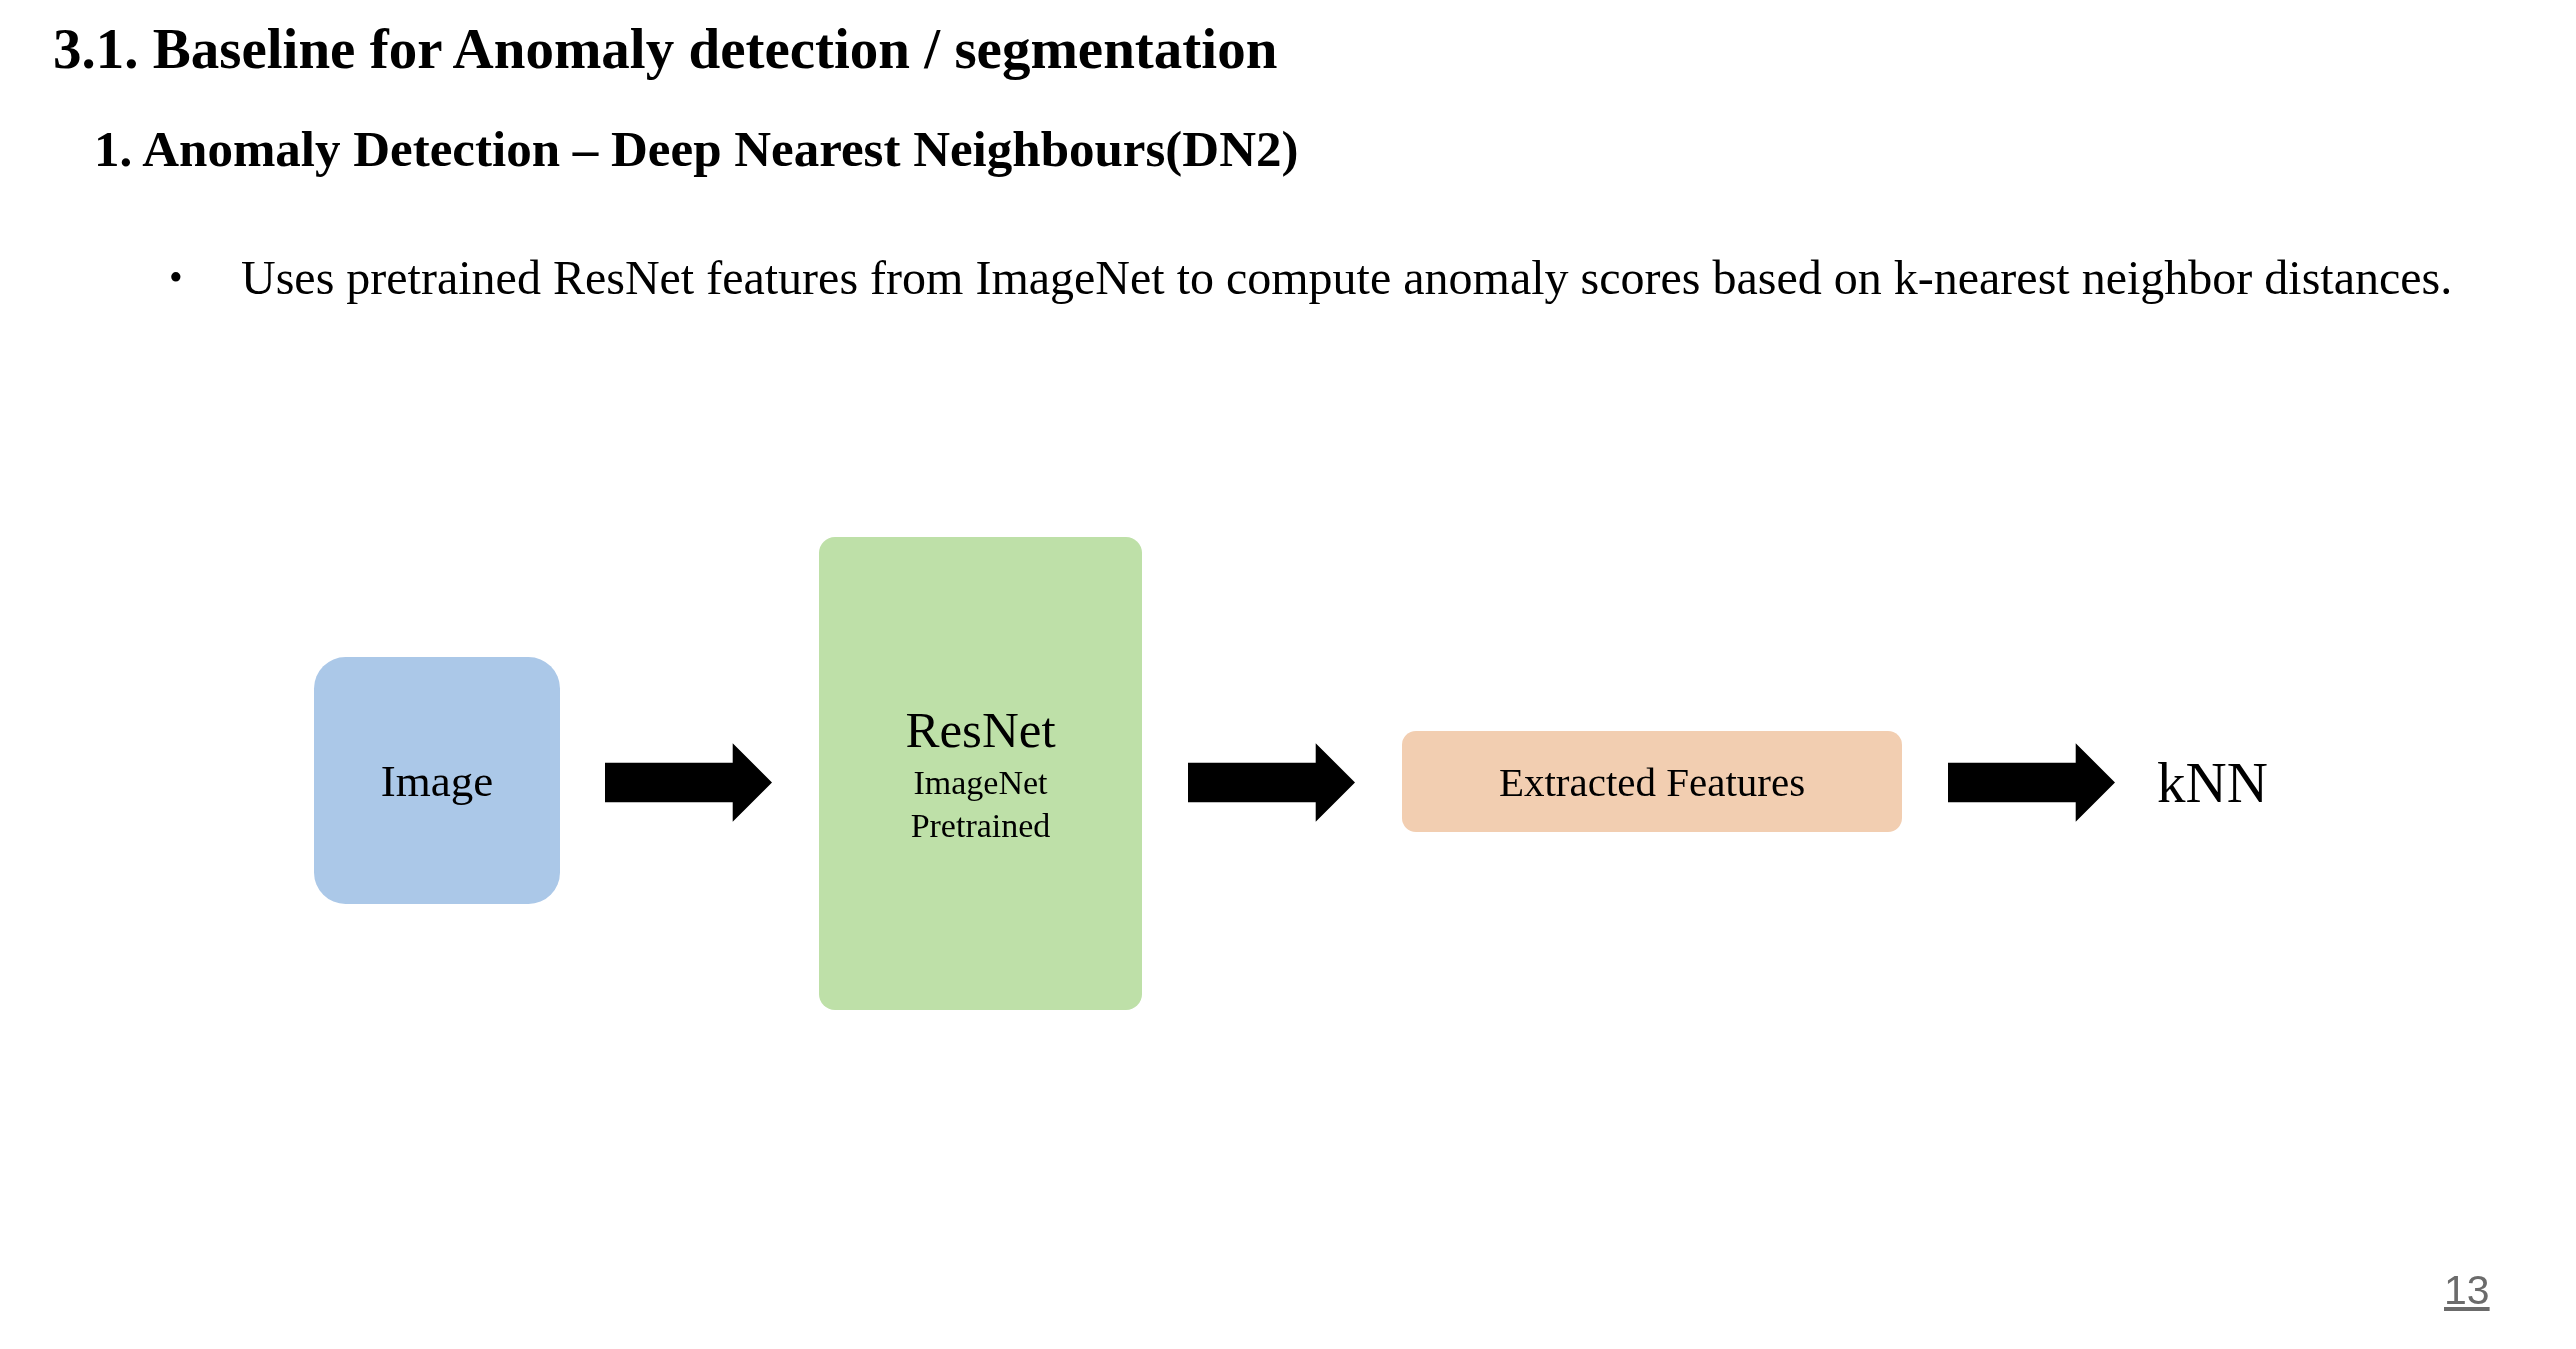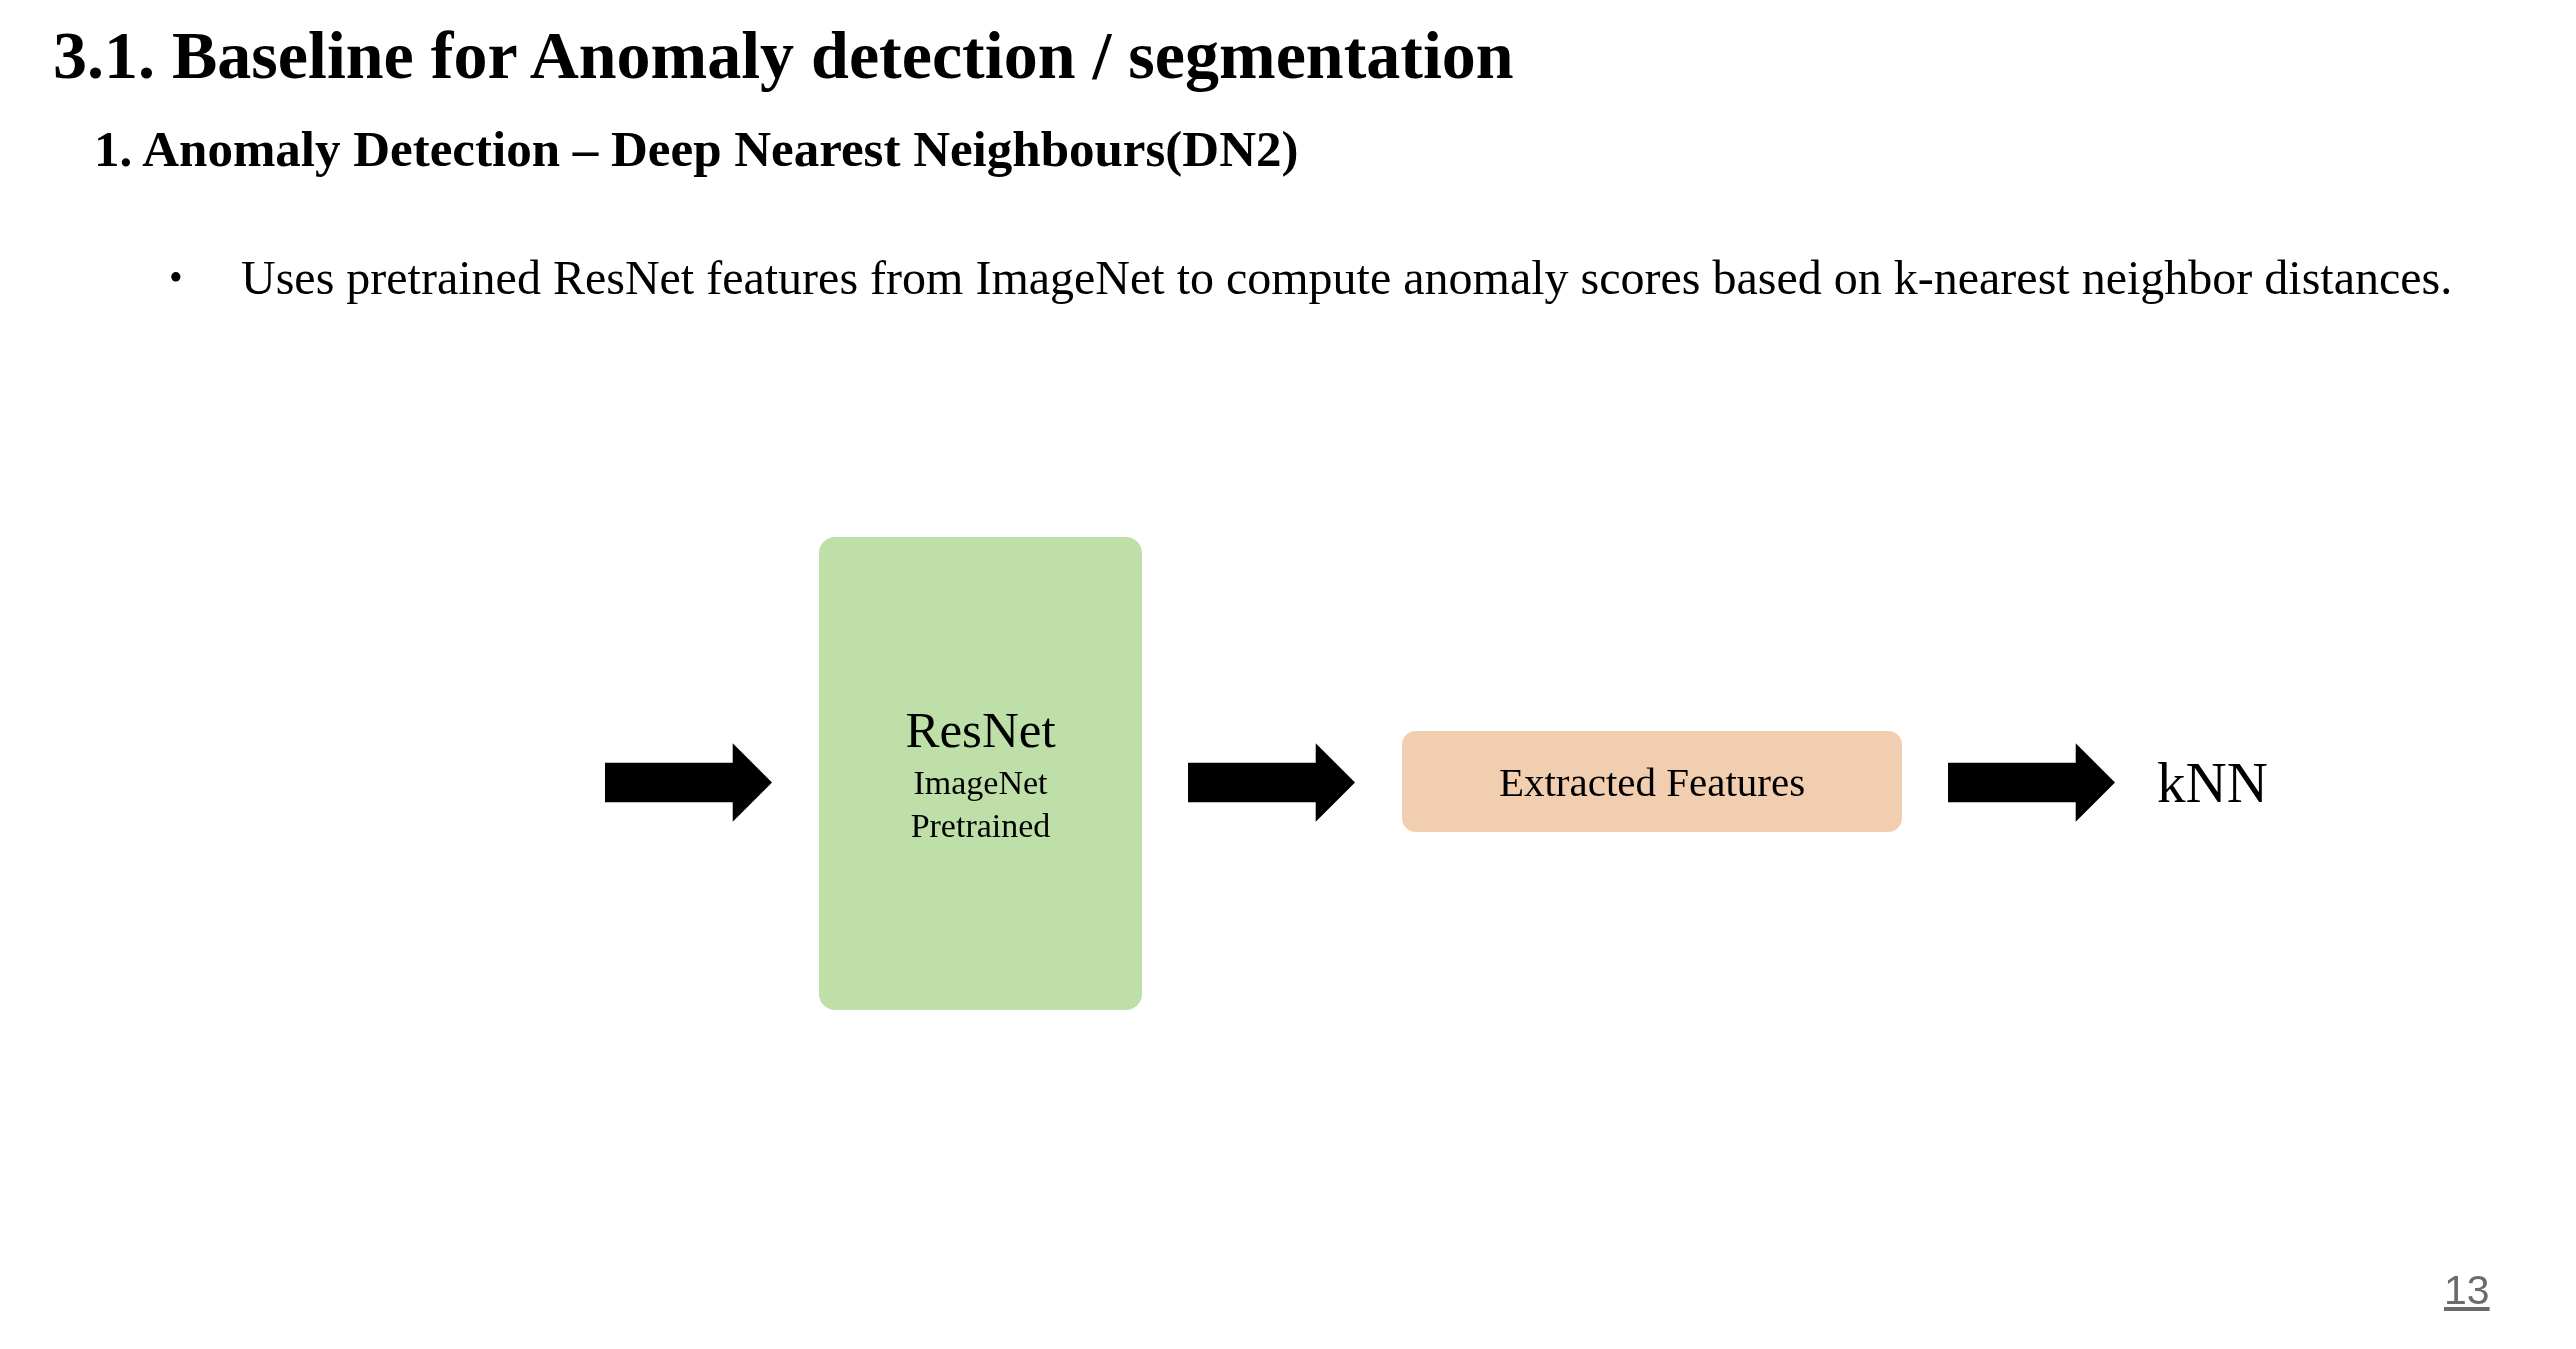--- a/index.html
+++ b/index.html
@@ -9,21 +9,21 @@
     height: 1350px;
     background: #ffffff;
     font-family: "Liberation Serif", serif;
     color: #000000;
     overflow: hidden;
   }
 
   .title {
     position: absolute;
     left: 53px; top: 15.7px;
-    font-size: 68px; font-weight: bold;
+    font-size: 57px; font-weight: bold;
     line-height: 1.15;
     white-space: nowrap;
   }
   .heading {
     position: absolute;
     left: 94px; top: 120px;
     font-size: 51px; font-weight: bold;
     line-height: 1.15;
     white-space: nowrap;
   }
@@ -113,20 +113,23 @@
 
   <div class="title">3.1. Baseline for Anomaly detection / segmentation</div>
 
   <div class="heading">1. Anomaly Detection – Deep Nearest Neighbours(DN2)</div>
 
   <div class="bullet-row">
     <div class="bullet-marker">•</div>
     <div class="bullet-text">Uses pretrained ResNet features from ImageNet to compute anomaly scores based on k-nearest neighbor distances.</div>
   </div>
 
+  <div class="node node-image" style="background-color: rgb(171, 200, 232);">
+    <span class="main-label">Image</span>
+  </div>
 
   <svg class="arrow arrow-1" viewBox="0 0 170 80" xmlns="http://www.w3.org/2000/svg">
     <polygon points="0,20 130,20 130,0 170,40 130,80 130,60 0,60" fill="#000000"></polygon>
   </svg>
 
   <div class="node node-resnet" style="background-color: rgb(190, 224, 168);">
     <span class="main-label">ResNet</span>
     <span class="sub-label">ImageNet</span>
     <span class="sub-label">Pretrained</span>
   </div>

